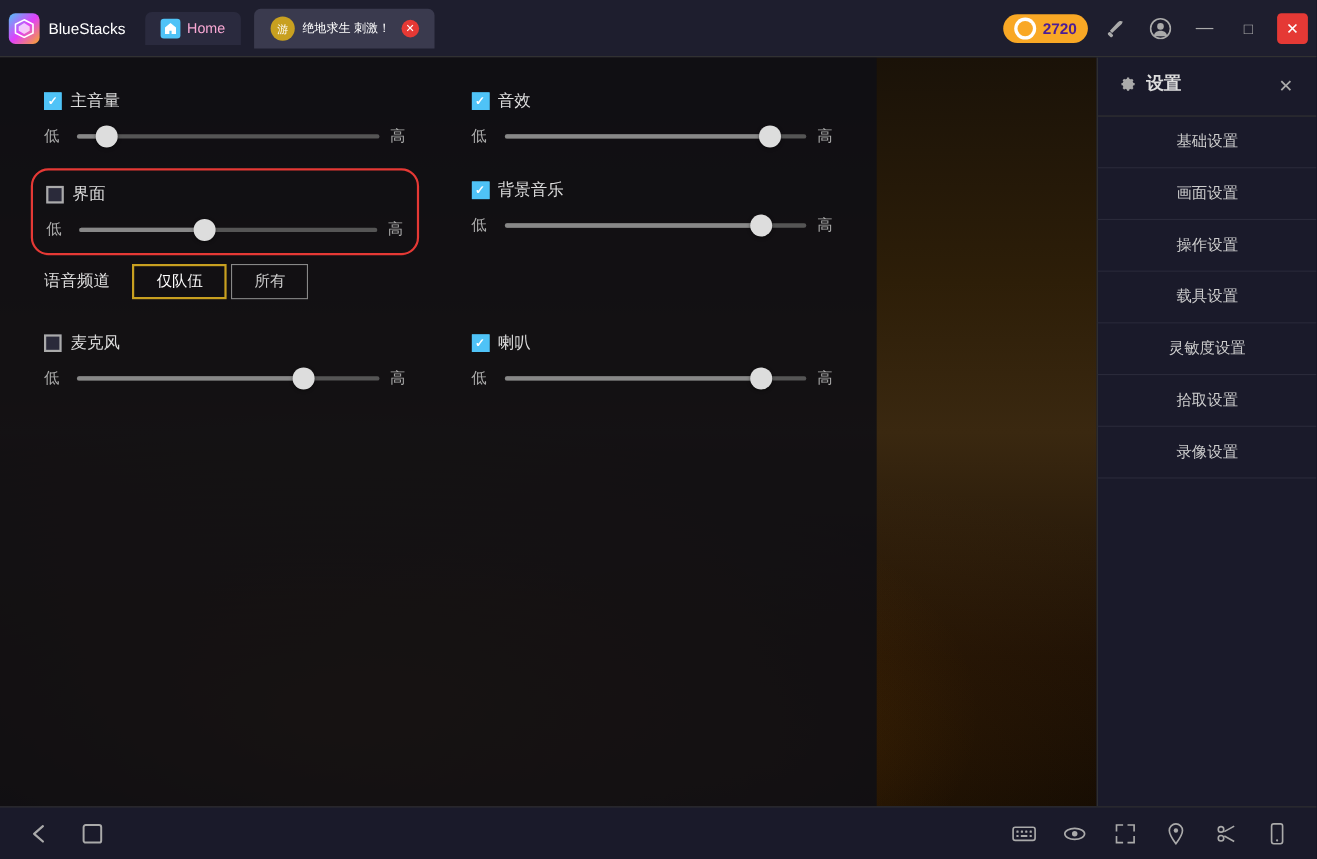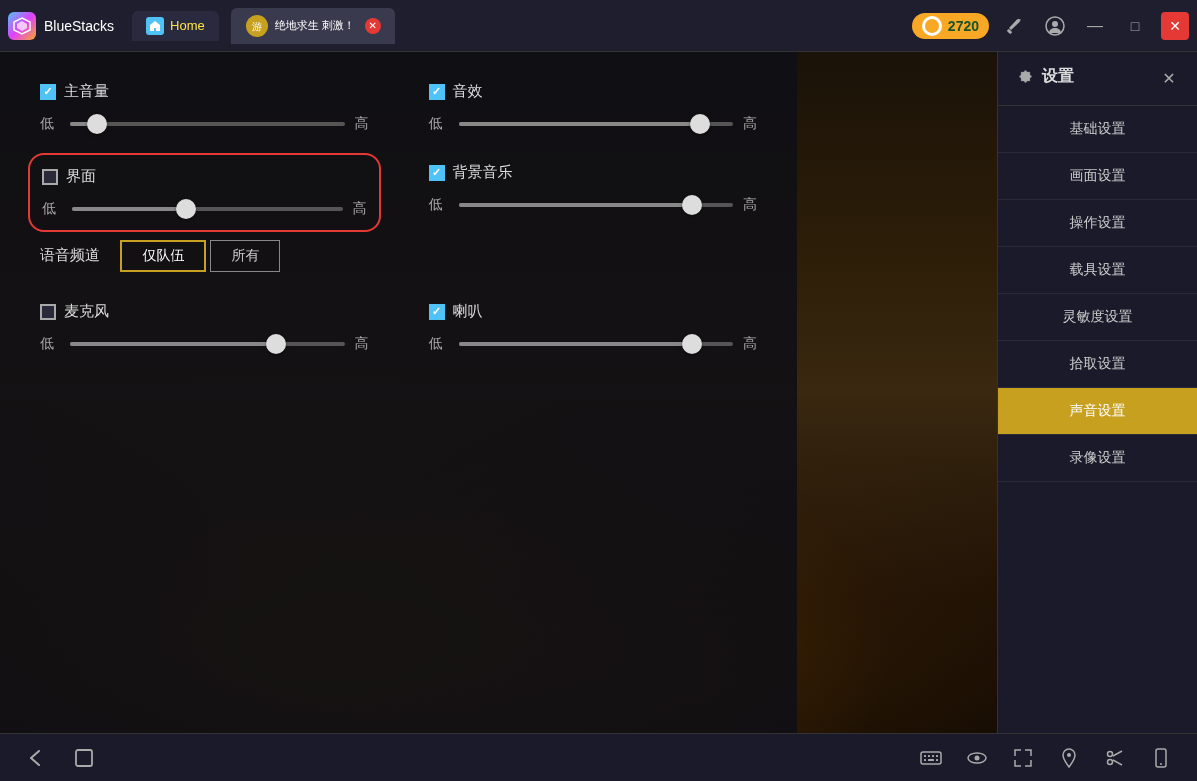--- a/index.html
+++ b/index.html
@@ -48,21 +48,21 @@
       font-weight: 500;
     }
     .tab-home {
       display: flex;
       align-items: center;
       gap: 6px;
       background: #2a2a3e;
       border-radius: 6px 6px 0 0;
       padding: 6px 14px;
       cursor: pointer;
-      color: #fde047;
+      color: #f9a8d4;
       font-size: 13px;
       margin-left: 10px;
     }
     .tab-home-icon {
       width: 18px;
       height: 18px;
       background: #4fc3f7;
       border-radius: 3px;
       display: flex;
       align-items: center;
@@ -104,21 +104,21 @@
       align-items: center;
       gap: 12px;
     }
     .coin-badge {
       display: flex;
       align-items: center;
       gap: 6px;
       background: #f9a825;
       border-radius: 14px;
       padding: 3px 10px;
-      color: #14532d;
+      color: #4c1d95;
       font-size: 14px;
       font-weight: bold;
     }
     .coin-circle {
       width: 20px;
       height: 20px;
       background: #fff;
       border-radius: 50%;
       display: flex;
       align-items: center;
@@ -598,23 +598,20 @@
     </div>
     <div class="sidebar-item">
       <span>载具设置</span>
     </div>
     <div class="sidebar-item">
       <span>灵敏度设置</span>
     </div>
     <div class="sidebar-item">
       <span>拾取设置</span>
     </div>
-    <div class="sidebar-item active">
-      <span>声音设置</span>
-    </div>
     <div class="sidebar-item">
       <span>录像设置</span>
     </div>
   </div>
 
 </div>
 
 <div class="bottom-bar">
   <div class="bottom-left">
     <div class="bottom-icon">

